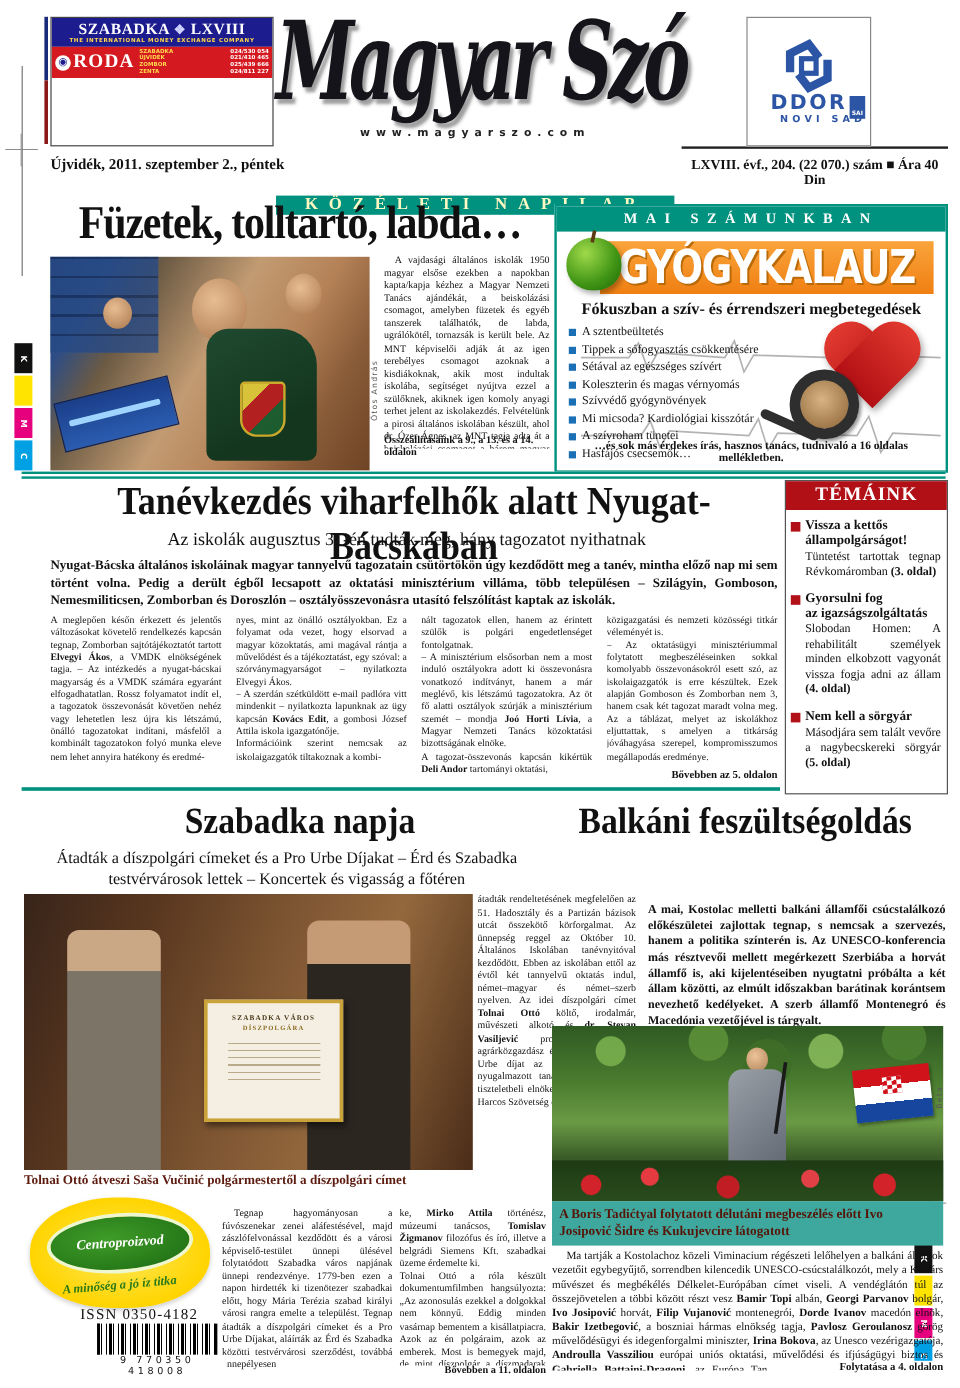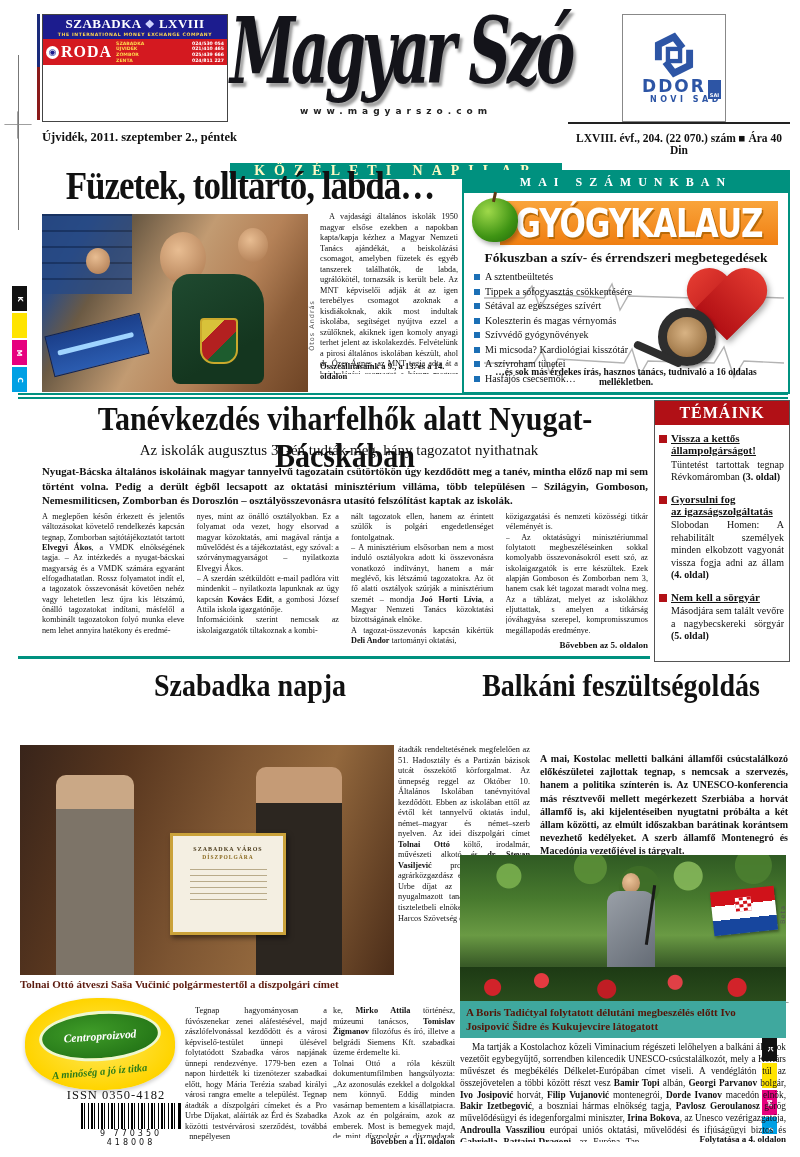--- a/index.html
+++ b/index.html
@@ -1,20 +1,20 @@
 <!DOCTYPE html>
 <html><head>
 <meta charset="utf-8">
 <style>
   html,body{margin:0;padding:0;background:#e8e8e8;}
   #page{position:relative;width:800px;height:1157px;background:#fff;margin:0 auto;
         font-family:"Liberation Serif",serif;color:#111;overflow:hidden;}
   .abs{position:absolute;}
   .just{text-align:justify;}
-  .pre{white-space:pre-line;text-decoration:underline;}
+  .pre{white-space:pre-line;}
   b{font-weight:bold;}
 
   
   .regline{width:1px;background:#777;}
   .cmyk{display:flex;flex-direction:column;gap:2px;}
   .cmyk span{width:15px;height:25px;display:flex;align-items:center;justify-content:center;
              font:bold 7px "DejaVu Sans",sans-serif;transform-origin:center;}
   .cmyk .k{background:#111;color:#fff;}
   .cmyk .y{background:#ffe400;color:#ffe400;}
   .cmyk .m{background:#e6007e;color:#fff;}
@@ -411,20 +411,21 @@
     <div class="temitem">
       <span class="temsq"></span>
       <div class="temtxt">
           <div class="tt pre">Nem kell a sörgyár</div>
       <div class="tb">Másodjára sem talált vevőre a nagybecskereki sörgyár <b>(5. oldal)</b></div>
         </div>
     </div>
   </div>
 
   <div class="abs h3a">Szabadka napja</div>
+  <div class="abs sub3">Átadták a díszpolgári címeket és a Pro Urbe Díjakat – Érd és Szabadka testvérvárosok lettek – Koncertek és vigasság a főtéren</div>
 
   <div class="abs photo2" style="background:linear-gradient(110deg,#38241a 0%,#59371f 25%,#7d5532 50%,#93683d 70%,#4a2c18 100%);">
     <div class="fig" style="left:36px;top:30px;width:78px;height:200px;background:linear-gradient(#caa886 0 34px,#7d7468 34px);"></div>
     <div class="fig" style="left:236px;top:22px;width:86px;height:208px;background:linear-gradient(#c59b76 0 36px,#2c2620 36px);"></div>
     <div class="cert">
       <div class="cl1">SZABADKA VÁROS</div>
       <div class="cl2">DÍSZPOLGÁRA</div>
       <div class="lines"></div>
     </div>
   </div>

